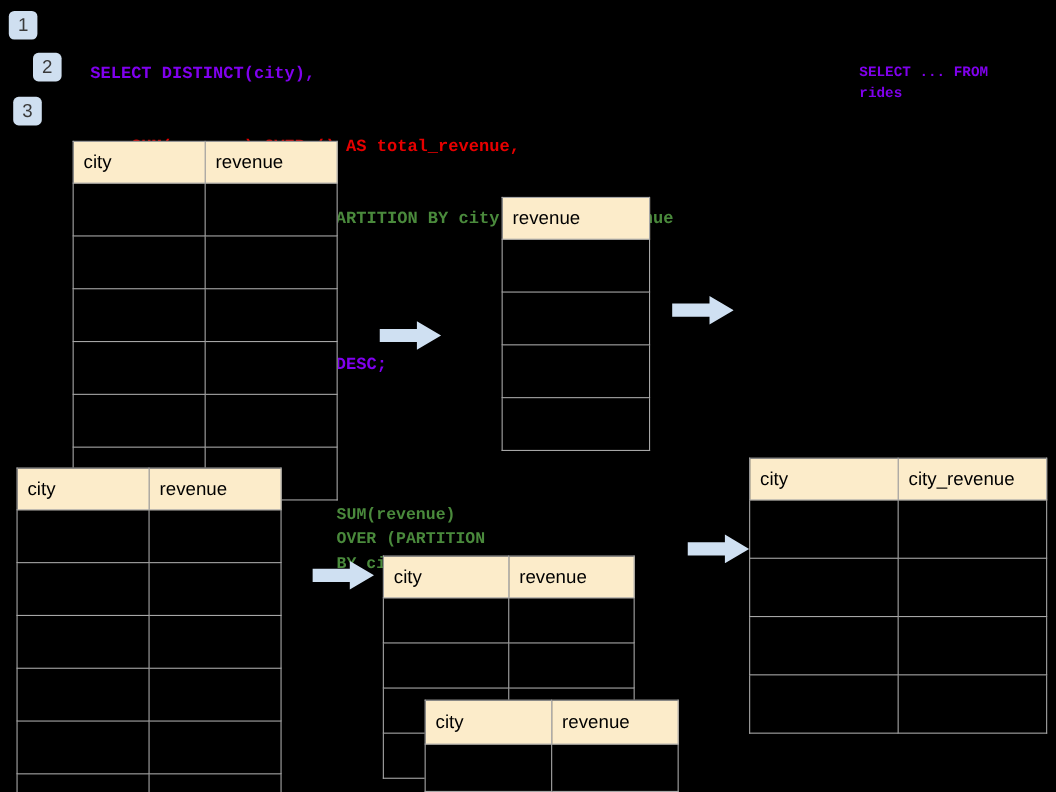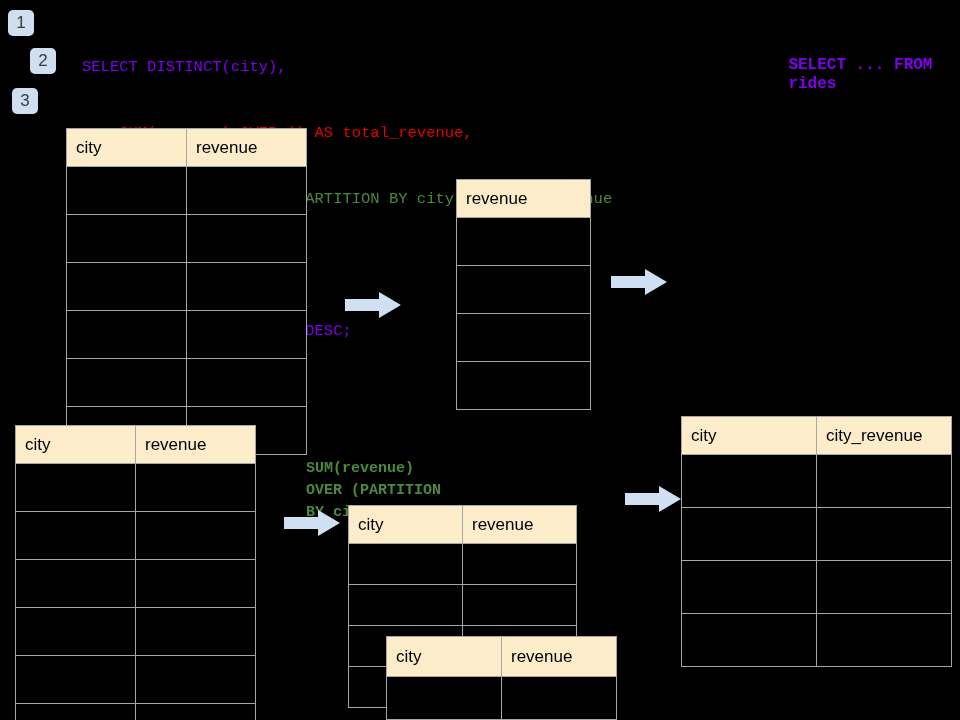--- a/index.html
+++ b/index.html
@@ -31,40 +31,40 @@
     text-align: center;
     font-weight: 400;
   }
 
   
   .code {
     position: absolute;
     font-family: "Liberation Mono", monospace;
     font-size: 15.5px;
     line-height: 22px;
-    font-weight: normal;
+    font-weight: bold;
     white-space: pre;
     letter-spacing: 0px;
   }
   .code .ln { display: block; }
   .c-purple { color: #8000ee; }
   .c-red    { color: #e60000; }
   .c-green  { color: #4a8a3c; }
 
   
   .annot {
     position: absolute;
     font-family: "Liberation Mono", monospace;
     font-size: 15px;
     line-height: 22px;
     font-weight: bold;
     white-space: pre;
   }
   .annot.small {
-    font-size: 16px;
+    font-size: 13px;
     line-height: 19px;
   }
 
   
   .tbl {
     position: absolute;
     border-collapse: collapse;
     table-layout: fixed;
     background: #000000;
   }

